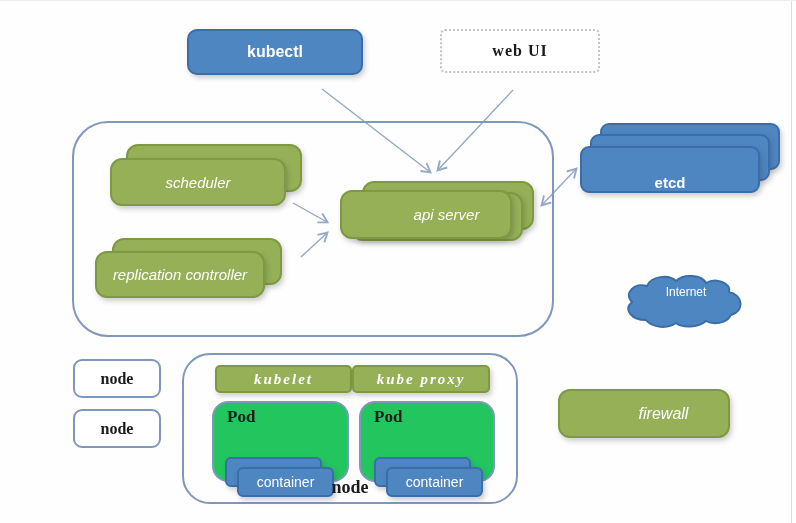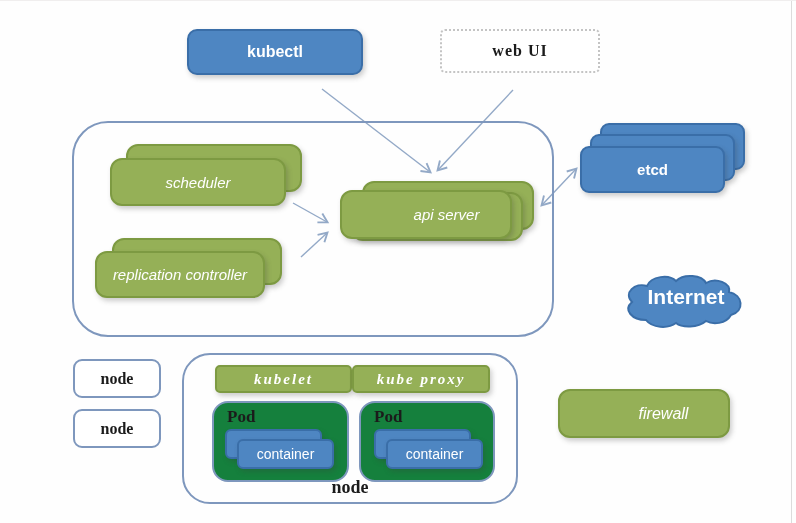--- a/index.html
+++ b/index.html
@@ -53,54 +53,54 @@
   .stk-repl .l-back{left:17px;top:0;}
   .stk-repl .l-front{left:0;top:13px;line-height:22px;padding:0 14px;}
 
   .stk-api{left:340px;top:180px;width:196px;height:73px;}
   .stk-api .layer{width:172px;height:49px;}
   .stk-api .l-back{left:22px;top:0;}
   .stk-api .l-mid{left:11px;top:11px;}
   .stk-api .l-front{left:0;top:9px;padding-left:41px;}
 
   .stk-etcd{left:580px;top:122px;width:196px;height:71px;border-radius:10px;}
-  .stk-etcd .layer{width:145px;height:47px;border-radius:9px;}
+  .stk-etcd .layer{width:180px;height:47px;border-radius:9px;align-items:flex-end;}
   .stk-etcd .l-back{left:20px;top:0;}
   .stk-etcd .l-mid{left:10px;top:11px;}
   .stk-etcd .l-front{left:0;top:23px;font-weight:600;}
 
   
   .internet{position:absolute;left:615px;top:270px;width:142px;height:58px;}
   .internet svg{position:absolute;left:0;top:0;}
   .internet .cloud-label{position:absolute;left:0;top:14px;width:100%;text-align:center;
-     color:#fff;font-weight:bold;font-size:21px;}
+     color:#fff;font-weight:normal;font-size:12px;}
 
   
   .node-small{position:absolute;width:88px;height:39px;border-radius:9px;
       display:flex;align-items:center;justify-content:center;
       font-family:"Liberation Serif",serif;font-weight:bold;font-size:16px;color:var(--text-dark);}
   .node-1{left:73px;top:358px;}
   .node-2{left:73px;top:408px;}
 
   .node-group{position:absolute;left:182px;top:352px;width:336px;height:151px;
       border:2px solid var(--outline);border-radius:28px;}
   .bar{position:absolute;height:28px;border-radius:5px;display:flex;align-items:center;justify-content:center;
       font-family:"Liberation Serif",serif;font-weight:bold;font-size:15px;letter-spacing:2px;color:#fff;}
   .bar-kubelet{left:31px;top:10px;width:137px;}
   .bar-kubeproxy{left:168px;top:10px;width:138px;}
 
   .pod{position:absolute;top:46px;width:137px;height:81px;border:2px solid var(--outline);
-       border-radius:16px;background:#15803d;}
+       border-radius:16px;background:#22c55e;}
   .pod-1{left:28px;}
   .pod-2{left:175px;width:136px;}
   .pod-label{position:absolute;left:13px;top:4px;font-family:"Liberation Serif",serif;
        font-weight:bold;font-size:17px;color:var(--text-dark);}
   .cstack{position:absolute;left:11px;top:26px;width:110px;height:41px;}
   .pod-2 .cstack{left:13px;}
-  .cstack .layer{width:97px;height:30px;border-radius:6px;font-size:14px;}
+  .cstack .layer{width:97px;height:30px;border-radius:6px;font-size:14px;margin-top:28px;}
   .cstack .l-back{left:0;top:0;}
   .cstack .l-front{left:12px;top:10px;}
 
   .node-group-label{position:absolute;left:0;right:0;bottom:4px;text-align:center;
        font-family:"Liberation Serif",serif;font-weight:bold;font-size:18px;color:var(--text-dark);}
 
   .firewall{left:558px;top:388px;width:172px;height:49px;border-radius:12px;font-size:16px;padding-left:39px;}
 
   
   svg.arrows{position:absolute;left:0;top:0;pointer-events:none;}

